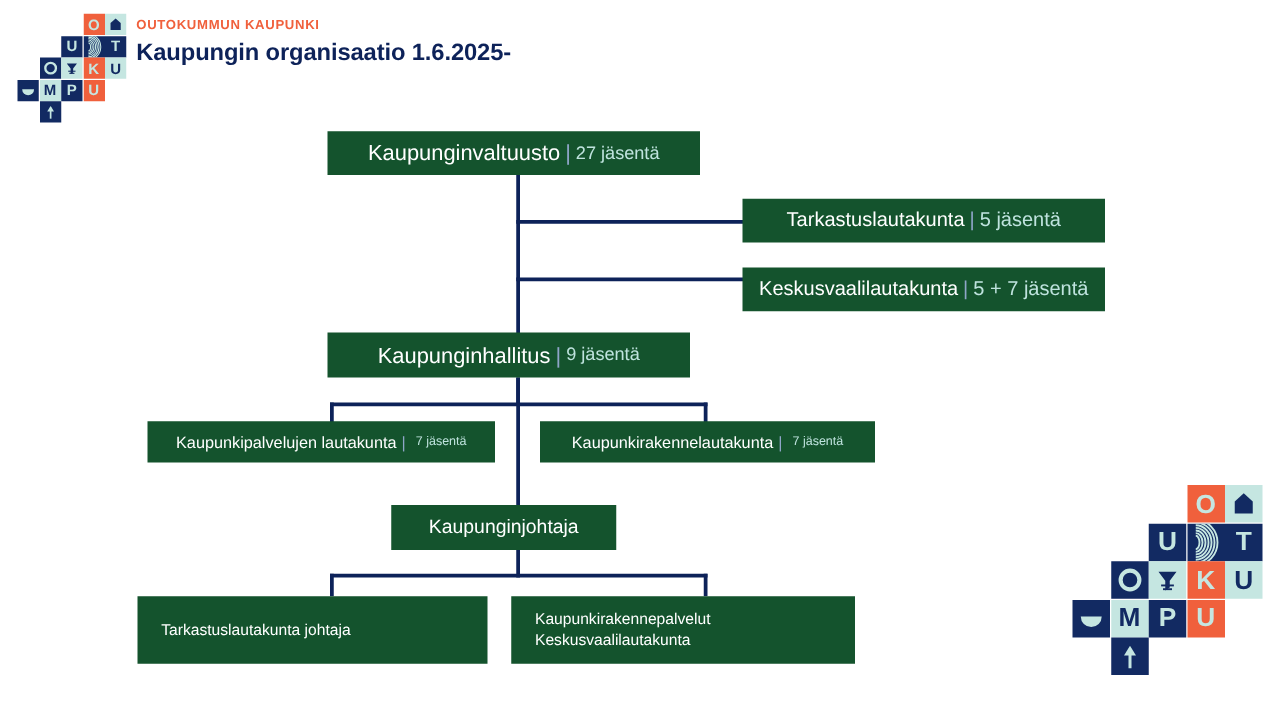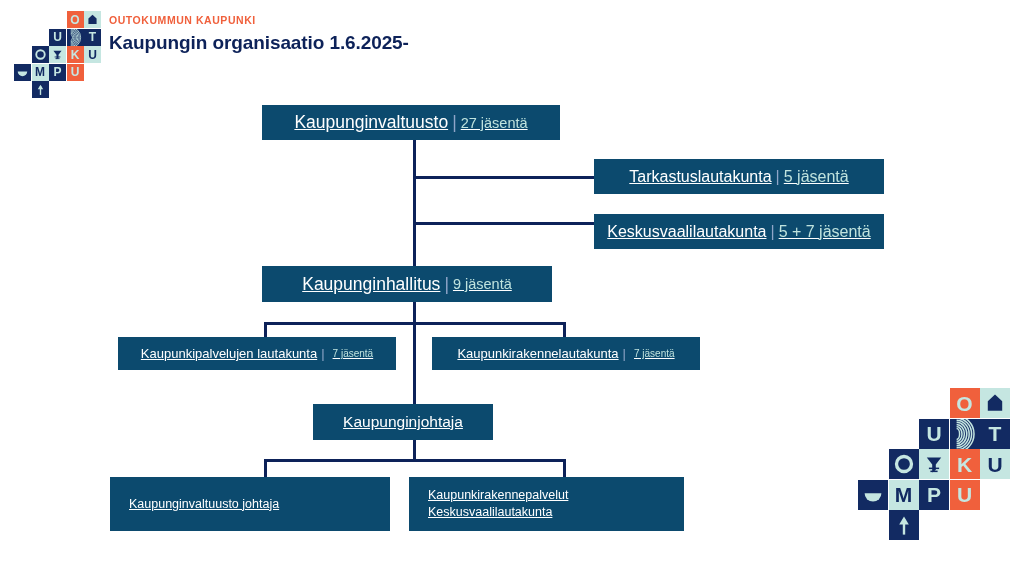--- a/index.html
+++ b/index.html
@@ -41,27 +41,26 @@
     display:flex;align-items:center;justify-content:center;
     font-family:"Liberation Sans", sans-serif;
     font-weight:bold;
     line-height:1;
   }
   .tile svg{position:absolute;left:0;top:0;}
 
   
   .node{
     position:absolute;
-    background:#0c4a6e;
+    background:#14532d;
     color:#ffffff;
     box-sizing:border-box;
     display:flex;
     align-items:center;
     z-index:3;
-    text-decoration:underline;
   }
   .node.center{justify-content:center;}
   .node.left-pad{padding-left:19px;}
   .nlabel{white-space:nowrap;}
   .ncount{color:#bfe3de;white-space:nowrap;}
   .bar{color:#8fa5c8;padding:0 4px;font-weight:300;}
 
   .ttl-1{font-size:17.5px;}
   .ttl-2{font-size:16px;}
   .ttl-3{font-size:13px;}
@@ -214,21 +213,21 @@
     <span class="bar ttl-3">|</span>
     <span class="ncount cnt-sm" style="padding-left:4px;">7 jäsentä</span>
   </div>
 
   <div class="node center" style="left:313px;top:404px;width:180px;height:36px;">
     <span class="nlabel ttl-4">Kaupunginjohtaja</span>
   </div>
 
   <div class="node left-pad" style="left:110px;top:477px;width:280px;height:54px;">
     <span>
-      <span class="twoline">Kaupunginvaltuusto  johtaja</span>
+      <span class="twoline">Tarkastuslautakunta  johtaja</span>
     </span>
   </div>
 
   <div class="node left-pad" style="left:409px;top:477px;width:275px;height:54px;">
     <span>
       <span class="twoline">Kaupunkirakennepalvelut</span>
       <span class="twoline">Keskusvaalilautakunta</span>
     </span>
   </div>
 

